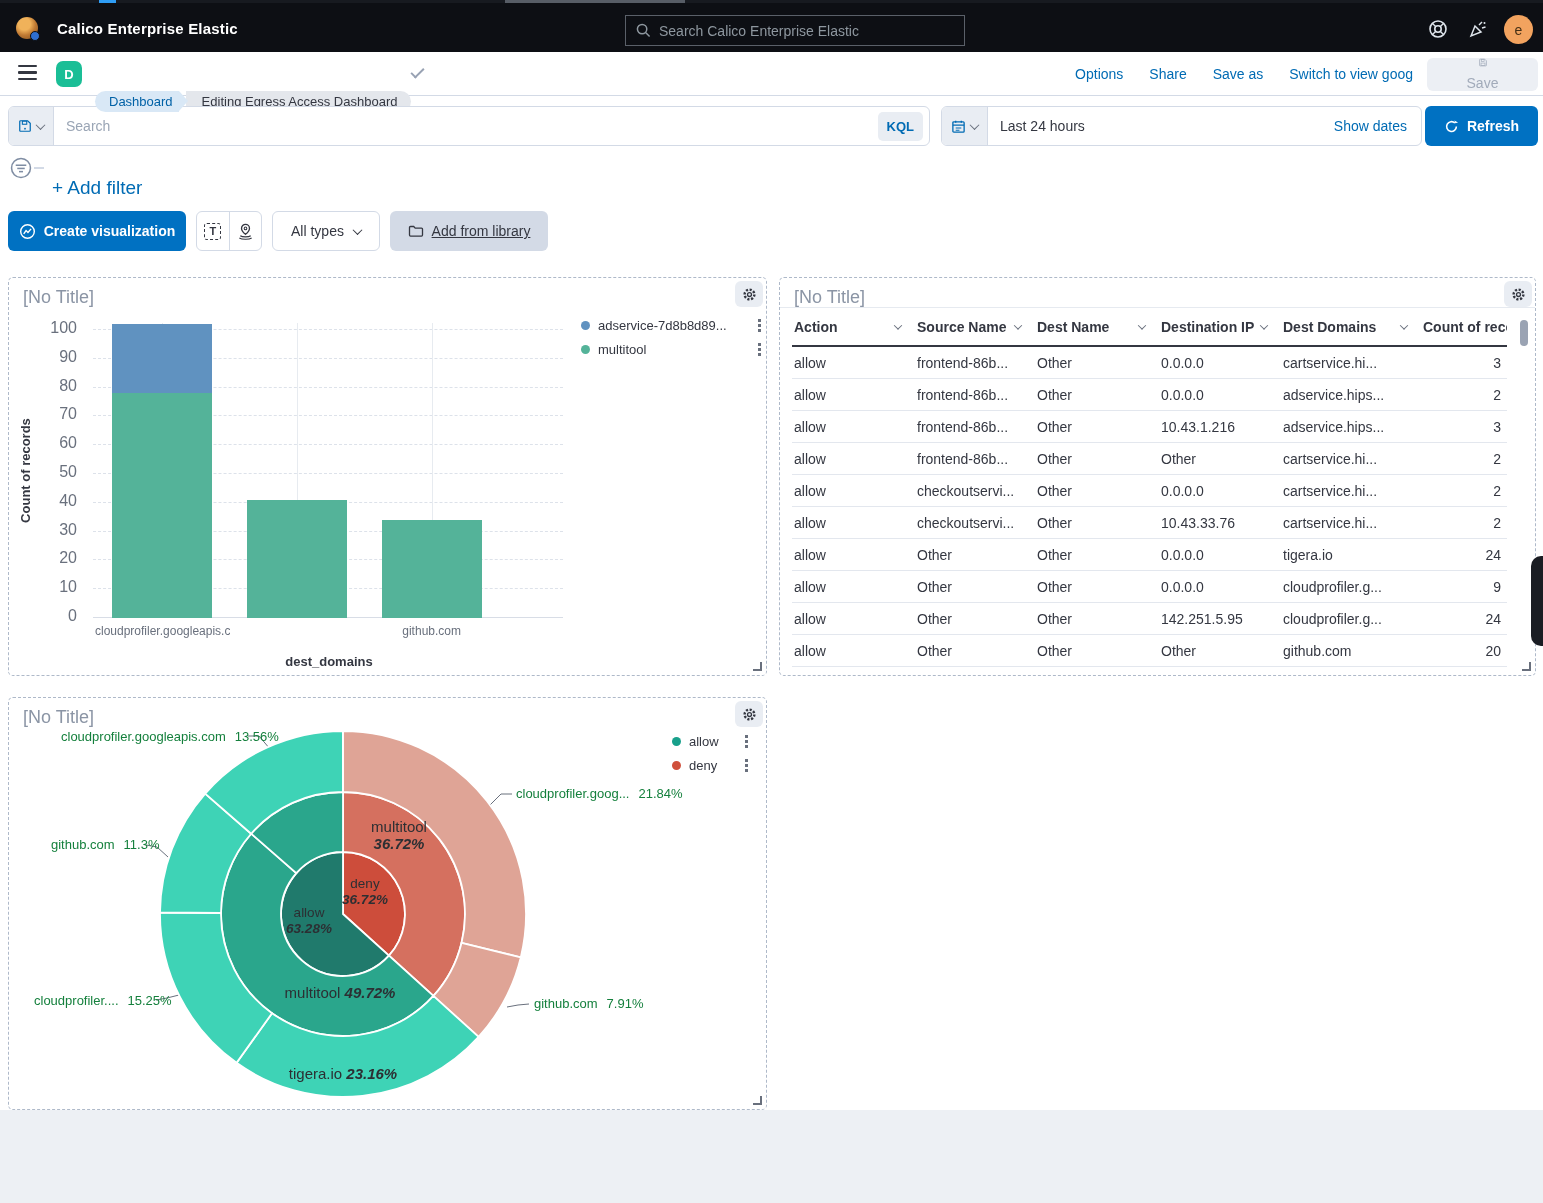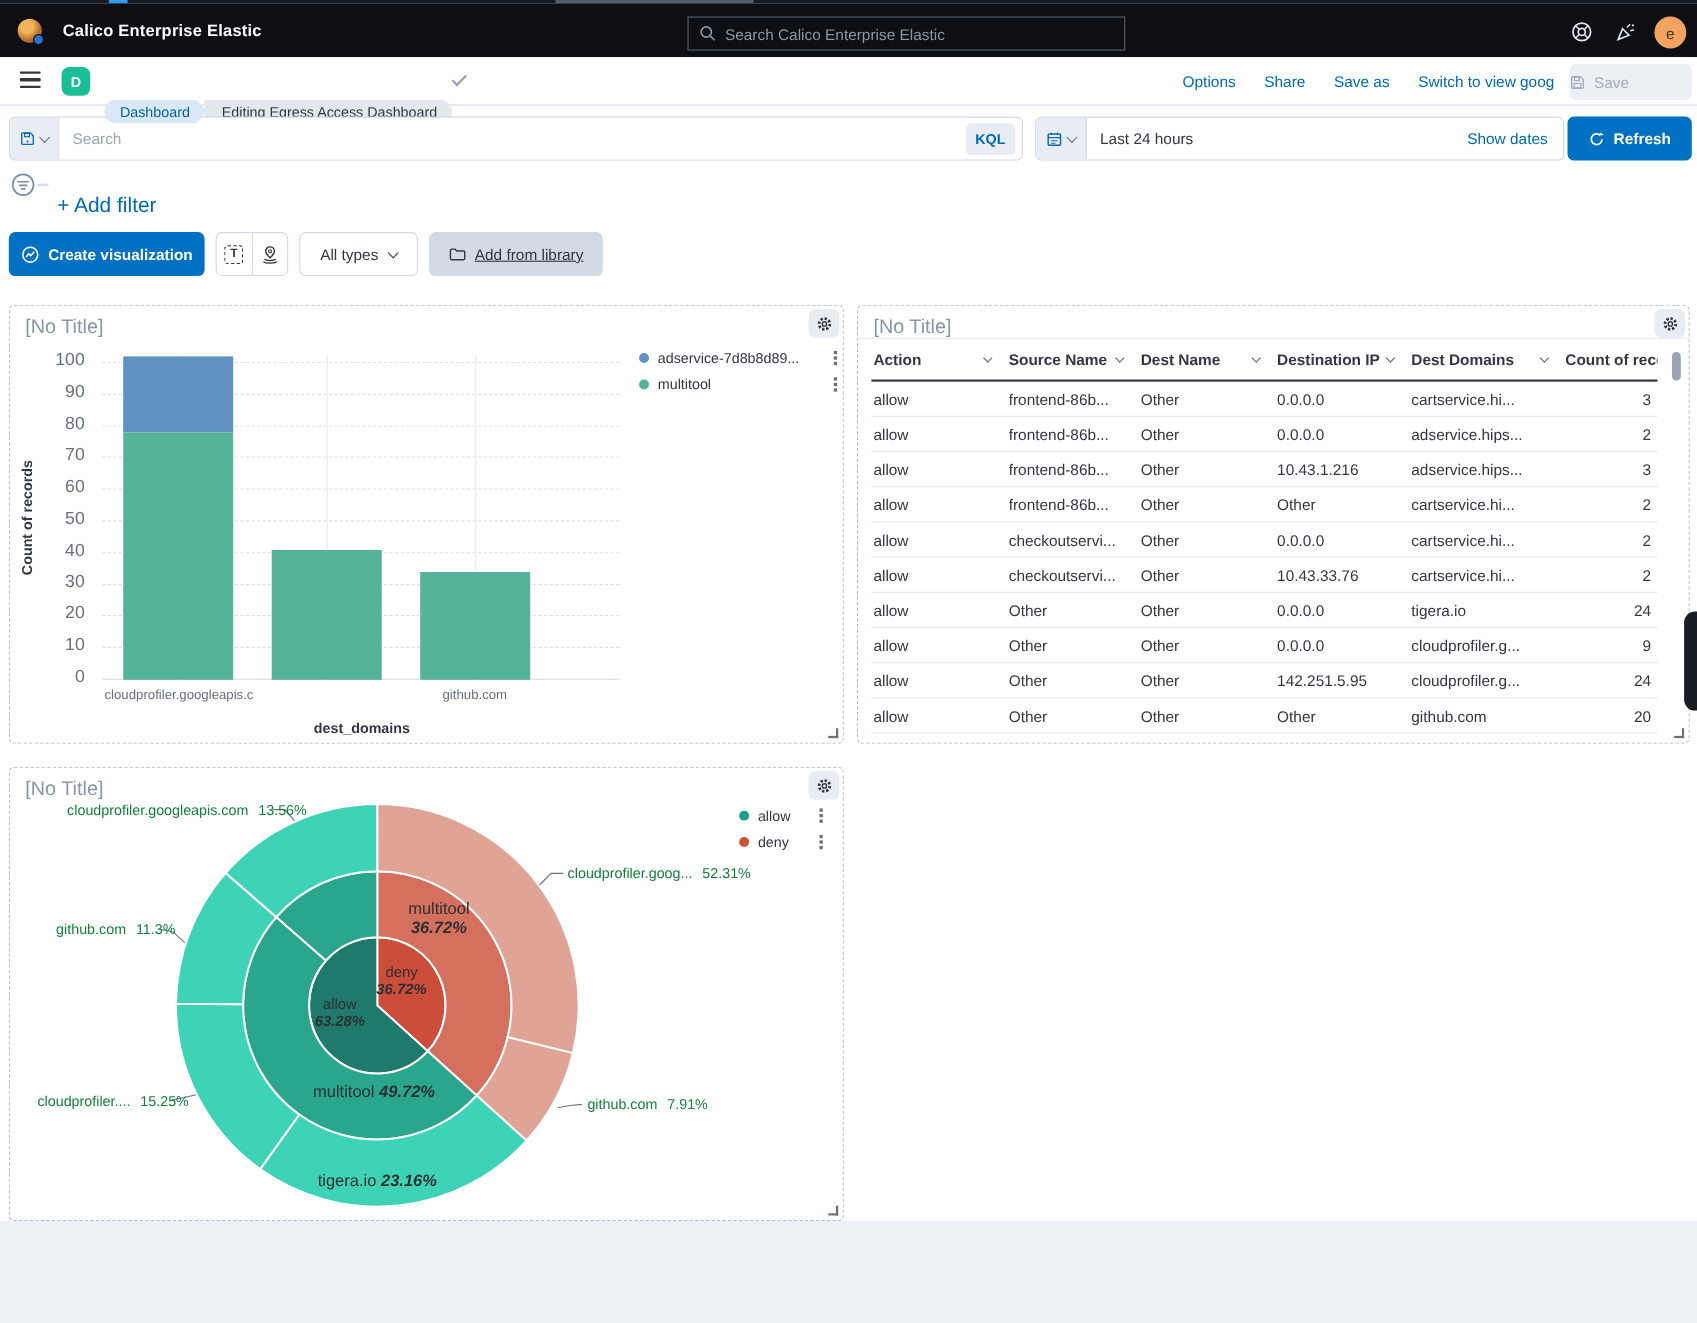--- a/index.html
+++ b/index.html
@@ -11,39 +11,39 @@
   .top-strip { left:0; top:0; width:1543px; height:3px; background:#171a20; }
   .strip-blue { left:99px; top:0; width:17px; height:3px; background:#2f9df5; }
   .strip-gray { left:505px; top:0; width:180px; height:3px; background:#575d66; }
 
   
   .app-header { left:0; top:3px; width:1543px; height:49px; background:#0d0f14; display:flex; align-items:center; }
   .logo { position:absolute; left:16px; top:14px; width:22px; height:22px; border-radius:50%;
           background:radial-gradient(circle at 38% 32%, #f0b25a 0 30%, #c07a33 55%, #7a4c20 100%); }
   .logo::after { content:""; position:absolute; right:-2px; bottom:-2px; width:8px; height:8px; border-radius:50%; background:#2f6fd0; border:1px solid #0d0f14; }
   .app-title { position:absolute; left:57px; top:17px; color:#fff; font-size:15px; font-weight:bold; letter-spacing:.2px; }
-  .hdr-search { position:absolute; left:625px; top:12px; width:398px; height:31px; background:#0d0f14; border:1px solid #5a6069; border-radius:0; display:flex; align-items:center; padding:0 10px; gap:8px; }
+  .hdr-search { position:absolute; left:625px; top:12px; width:340px; height:31px; background:#0d0f14; border:1px solid #5a6069; border-radius:0; display:flex; align-items:center; padding:0 10px; gap:8px; }
   .hdr-search input { flex:1; background:transparent; border:none; outline:none; color:#c6ccd3; font-size:14px; font-family:inherit; }
   .hdr-search input::placeholder { color:#8e979f; }
   .hdr-icon { position:absolute; top:16px; width:20px; height:20px; }
   .avatar { position:absolute; left:1504px; top:12px; width:29px; height:29px; border-radius:50%; background:#f2a35f; color:#463016; font-size:14px; display:flex; align-items:center; justify-content:center; }
 
   
   .nav-bar { left:0; top:52px; width:1543px; height:44px; background:#fff; border-bottom:1px solid #d3dae6; }
   .hamburger { position:absolute; left:18px; top:65px; width:19px; height:15px; display:flex; flex-direction:column; justify-content:space-between; cursor:pointer; }
   .hamburger i { display:block; height:2.4px; background:#343741; border-radius:1px; }
   .space-badge { position:absolute; left:56px; top:61px; width:26px; height:26px; border-radius:7px; background:#1abe96; color:#fff; font-size:13px; font-weight:bold; display:flex; align-items:center; justify-content:center; }
   .crumb-wrap { position:absolute; left:95px; top:63px; height:21px; display:flex; align-items:stretch;margin-top:28px; }
   .crumb-blue { background:#d9e8f6; color:#0061a6; font-size:13px; display:flex; align-items:center; padding:0 6px 0 14px; border-radius:11px 0 0 11px; position:relative; z-index:2; }
   .crumb-arrow { width:0; height:0; border-top:10.5px solid transparent; border-bottom:10.5px solid transparent; border-left:9px solid #d9e8f6; position:relative; z-index:2; }
   .crumb-gray { background:#e4e7ec; color:#343741; font-size:13px; display:flex; align-items:center; padding:0 14px 0 16px; border-radius:0 11px 11px 0; margin-left:-2px; }
   .crumb-check { position:absolute; left:411px; top:68px; width:13px; height:7px; border-left:2px solid #98a2b3; border-bottom:2px solid #98a2b3; transform:rotate(-45deg); }
   .nav-links { position:absolute; top:52px; height:44px; left:1040px; right:130px; display:flex; align-items:center; gap:26px; justify-content:flex-end; }
   .nav-link { color:#006bb4; font-size:14px; cursor:pointer; white-space:nowrap; }
-  .save-btn { position:absolute; left:1427px; top:58px; width:111px; height:33px; background:#eceff4; border:none; border-radius:6px; color:#a2abba; font-size:14px; font-family:inherit; display:flex; align-items:center; gap:8px; }
+  .save-btn { position:absolute; left:1427px; top:58px; width:111px; height:33px; background:#eceff4; border:none; border-radius:6px; color:#a2abba; font-size:14px; font-family:inherit; display:flex; align-items:center; justify-content:center; gap:8px;flex-direction:column; }
 
   
   .control-group { display:flex; align-items:stretch; border:1px solid #d3dae6; border-radius:6px; background:#fff; overflow:hidden; }
   .prepend { background:#e9edf3; border-right:1px solid #d3dae6; display:flex; align-items:center; justify-content:center; gap:5px; padding:0 9px; cursor:pointer; }
   .qsearch { left:8px; top:106px; width:922px; height:40px; }
   .qsearch input { flex:1; border:none; outline:none; font-size:14px; font-family:inherit; padding:0 12px; color:#343741; }
   .qsearch input::placeholder { color:#9aa5b5; }
   .kql-pill { align-self:center; margin-right:6px; background:#e9edf3; color:#006bb4; font-size:13px; font-weight:bold; padding:7px 9px; border-radius:5px; cursor:pointer; }
   .datepick { left:941px; top:106px; width:481px; height:40px; }
   .date-text { flex:1; display:flex; align-items:center; padding:0 12px; font-size:14px; color:#343741; cursor:pointer; }
@@ -505,21 +505,21 @@
     <span>multitool</span> <span class="pct">49.72%</span>
   </div>
   <div class="sb-label" style="left:334px; top:367px;">
     <span>tigera.io</span> <span class="pct">23.16%</span>
   </div>
 
   <div class="callout" style="left:52px; top:31px;">
     <span class="c-name">cloudprofiler.googleapis.com</span><span class="c-pct">13.56%</span>
   </div>
   <div class="callout" style="left:507px; top:88px;">
-    <span class="c-name">cloudprofiler.goog...</span><span class="c-pct">52.31%</span>
+    <span class="c-name">cloudprofiler.goog...</span><span class="c-pct">21.84%</span>
   </div>
   <div class="callout" style="left:42px; top:139px;">
     <span class="c-name">github.com</span><span class="c-pct">11.3%</span>
   </div>
   <div class="callout" style="left:25px; top:295px;">
     <span class="c-name">cloudprofiler....</span><span class="c-pct">15.25%</span>
   </div>
   <div class="callout" style="left:525px; top:298px;">
     <span class="c-name">github.com</span><span class="c-pct">7.91%</span>
   </div>

